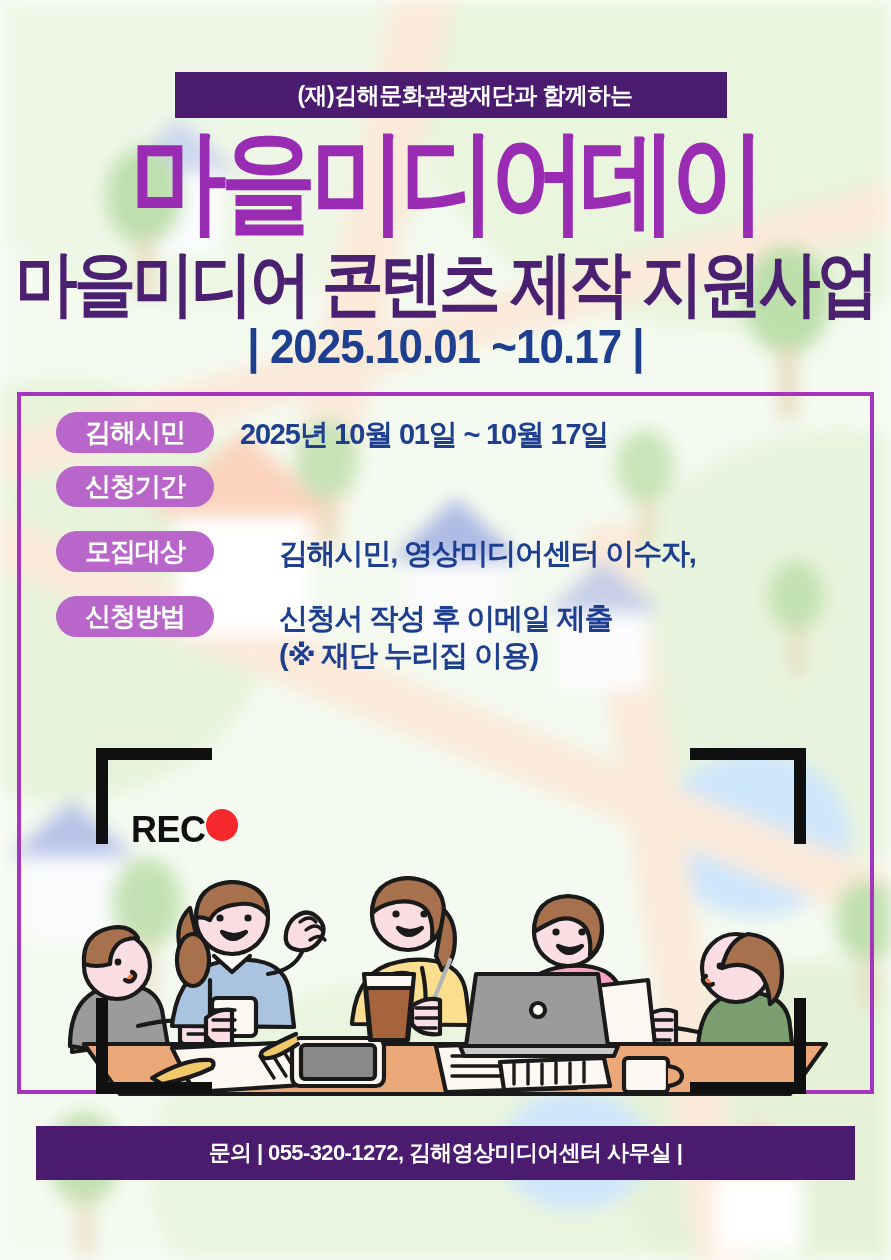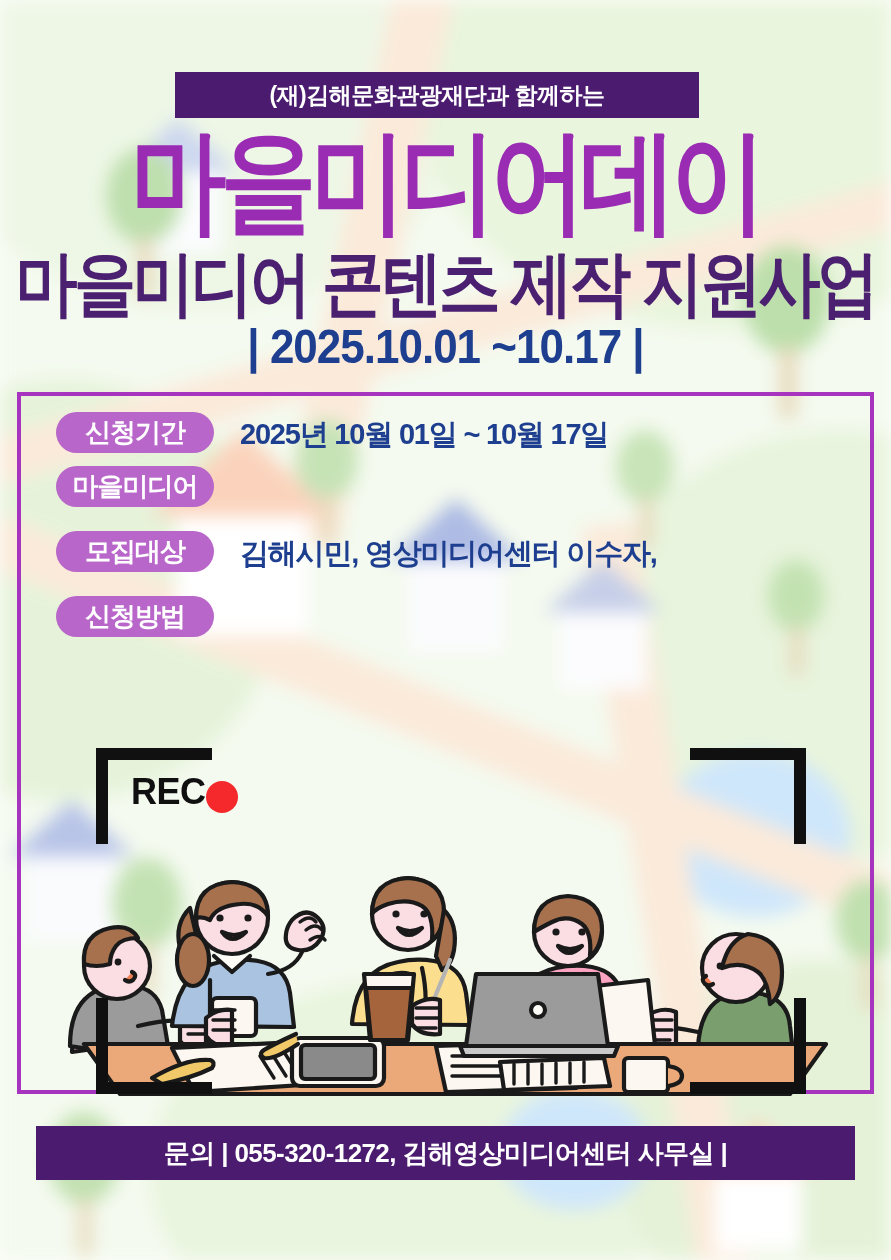--- a/index.html
+++ b/index.html
@@ -55,20 +55,21 @@
     position: absolute;
     left: 175px;
     top: 72px;
     width: 524px;
     height: 46px;
     background: #4a1b6e;
     z-index: 3;
     display: flex;
     align-items: center;
     justify-content: center;
+    padding-left: 28px;
   }
   .ribbon-text {
     color: #ffffff;
     font-size: 23px;
     font-weight: 700;
     letter-spacing: -0.5px;
     white-space: nowrap;
   }
 
   
@@ -160,35 +161,35 @@
   }
   .info-value {
     color: #1e3f8f;
     font-size: 29px;
     font-weight: 700;
     letter-spacing: -1.2px;
     line-height: 1.28;
     padding-top: 4px;
   }
   .info-value .vline { display: block; }
-  .row-gap { margin-top: 24px; }
+  .row-gap { margin-top: 24px; gap: 39px; }
 
   
   .vf {
     position: absolute;
     z-index: 5;
     background: #101010;
   }
   .rec-label {
     position: absolute;
     left: 131px;
-    top: 771px;
+    top: 809px;
     z-index: 6;
     display: flex;
-    align-items: flex-end;
+    align-items: flex-start;
   }
   .rec-text {
     color: #101010;
     font-size: 36px;
     font-weight: 900;
     letter-spacing: -0.5px;
   }
   .rec-dot {
     width: 32px;
     height: 32px;
@@ -214,21 +215,21 @@
     width: 819px;
     height: 54px;
     background: #4a1b6e;
     z-index: 3;
     display: flex;
     align-items: center;
     justify-content: center;
   }
   .footer-text {
     color: #ffffff;
-    font-size: 26px;
+    font-size: 22px;
     font-weight: 700;
     letter-spacing: -0.6px;
     white-space: nowrap;
   }
 </style>
 </head>
 <body>
 
 <div id="poster">
 
@@ -315,39 +316,43 @@
 
   <div class="title-main">마을미디어데이</div>
   <div class="title-sub">마을미디어 콘텐츠 제작 지원사업</div>
   <div class="title-date">| 2025.10.01 ~10.17 |</div>
 
   <div class="panel"></div>
 
   <div class="info-list">
 
     <div class="info-row">
-      <div class="badge">신청기간</div>
+      <div class="badge">김해시민</div>
       <div class="info-value">
         <span class="vline">2025년 10월 01일 ~ 10월 17일</span>
       </div>
     </div>
 
     <div class="info-row">
-      <div class="badge">마을미디어</div>
+      <div class="badge">신청기간</div>
     </div>
 
     <div class="info-row row-gap">
       <div class="badge">모집대상</div>
       <div class="info-value">
         <span class="vline">김해시민, 영상미디어센터 이수자,</span>
       </div>
     </div>
 
     <div class="info-row row-gap">
       <div class="badge">신청방법</div>
+      <div class="info-value">
+        <span class="vline">신청서 작성 후 이메일 제출</span>
+        <span class="vline">(※ 재단 누리집 이용)</span>
+      </div>
     </div>
 
   </div>
 
   <div class="vf" style="left:96px;top:748px;width:116px;height:12px;"></div>
   <div class="vf" style="left:96px;top:748px;width:12px;height:96px;"></div>
 
   <div class="vf" style="left:690px;top:748px;width:116px;height:12px;"></div>
   <div class="vf" style="left:794px;top:748px;width:12px;height:96px;"></div>
 

